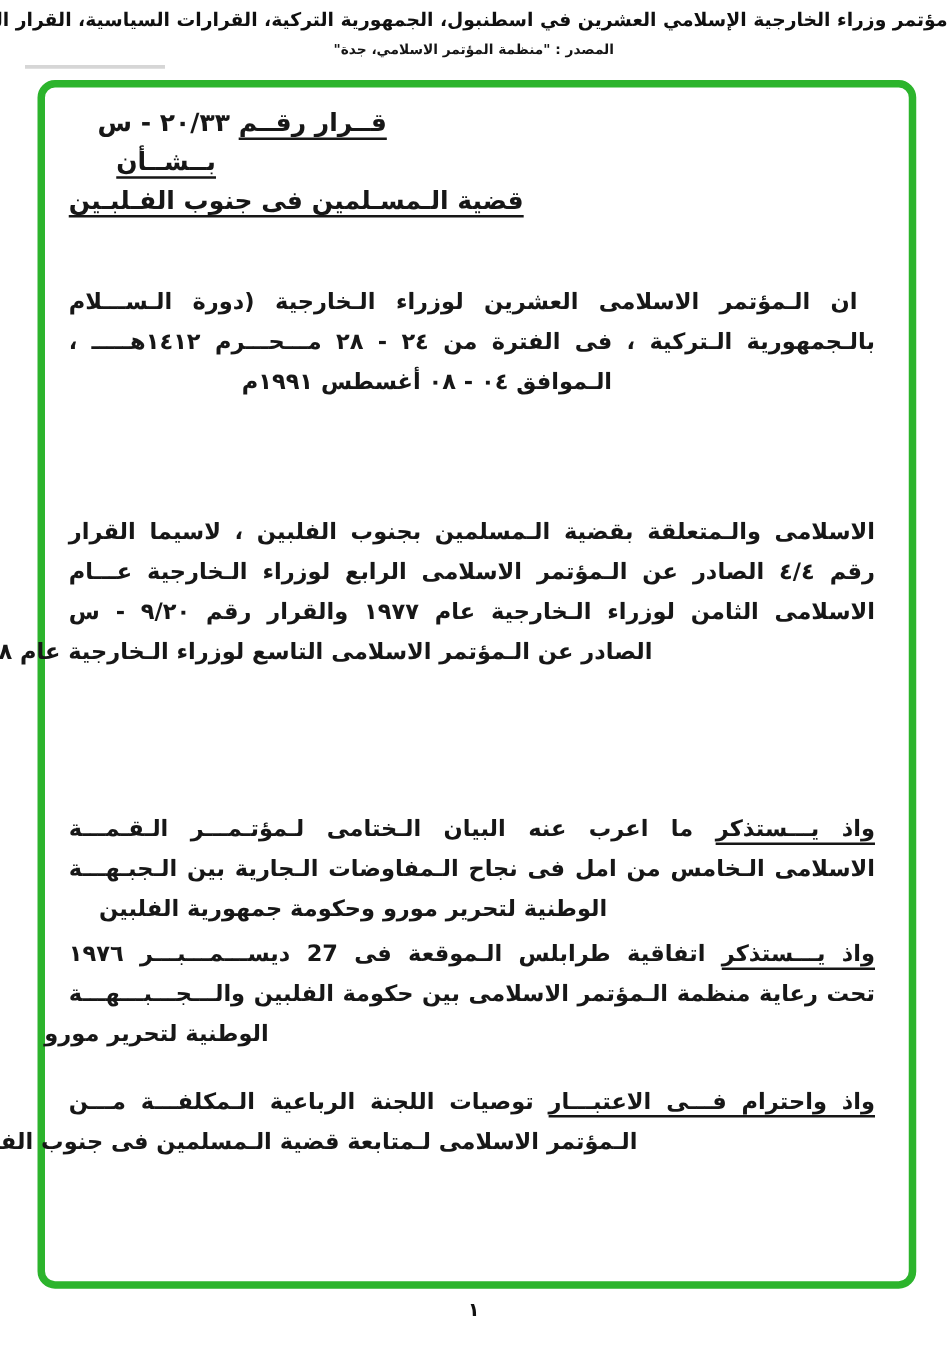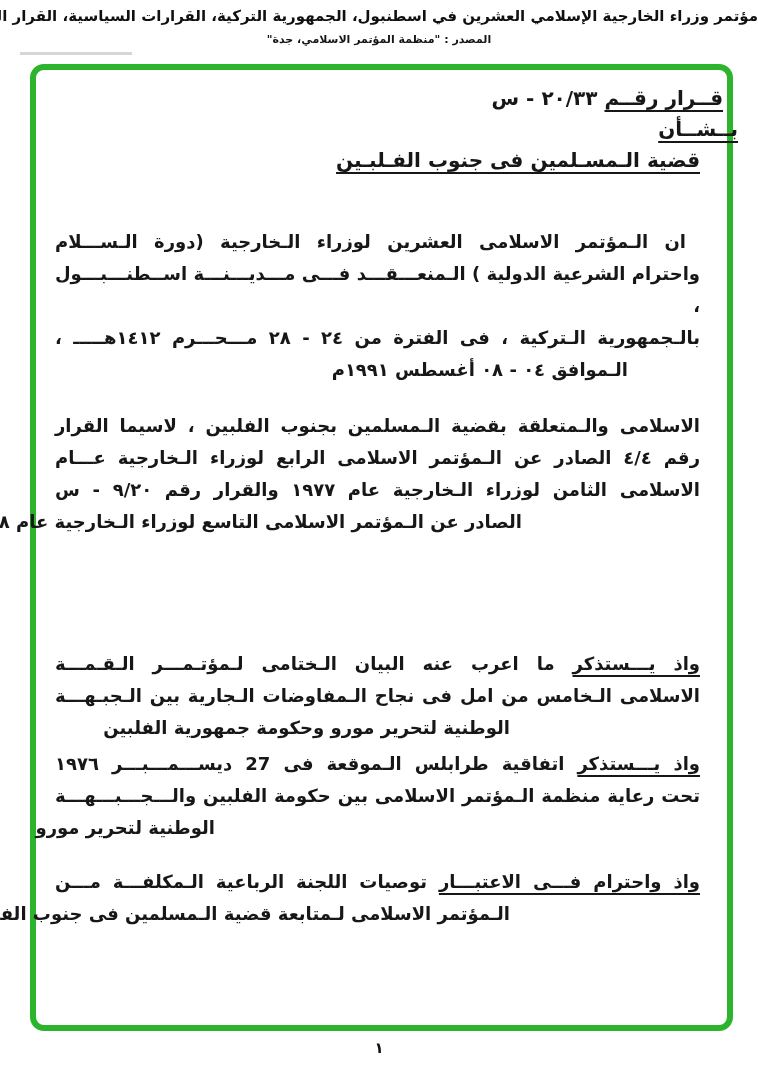--- a/index.html
+++ b/index.html
@@ -26,32 +26,32 @@
     position:absolute;left:30px;top:64px;width:691px;height:955px;
     border:6px solid #2cb42c;border-radius:14px;background:transparent;
   }
   
   .content{
     position:absolute;left:55px;top:0;width:645px;height:1078px;
     direction:rtl;
   }
   .titles{
     position:absolute;top:83px;left:0;width:100%;
-    text-align:right;font-size:20px;line-height:31px;
+    text-align:left;font-size:20px;line-height:31px;
   }
   .t1{transform:translateX(23px);}
   .t2{transform:translateX(38px);}
   u{text-decoration:underline;text-decoration-thickness:2px;text-underline-offset:5px;}
   .para{
     position:absolute;left:0;width:100%;
     font-size:18px;line-height:32px;
   }
   .ln{width:100%;box-sizing:border-box;}
   .jl{text-align:justify;text-align-last:justify;margin-left:16px;}
-  .el{text-align:right;white-space:nowrap;}
+  .el{text-align:center;white-space:nowrap;}
   .ind1{padding-right:14px;}
   .off72{padding-right:72px;}
   .off178{padding-right:178px;}
   .off190{padding-right:190px;}
   .off485{padding-right:485px;}
   .pagenum{
     position:absolute;top:1038px;left:0;width:758px;text-align:center;
     font-size:15px;line-height:20px;color:#111111;
   }
 </style>
@@ -69,21 +69,20 @@
   <div class="content">
 
     <div class="titles">
       <div class="t1"><u>قــرار رقــم</u><span> ٢٠/٣٣ - س</span></div>
       <div class="t2"><u>بــشــأن</u></div>
       <div class="t3"><u>قضية الـمسـلمين فى جنوب الفـلبـين</u></div>
     </div>
 
     <div class="para" style="top:226px">
       <div class="ln jl ind1">ان الـمؤتمر الاسلامى العشرين لوزراء الـخارجية (دورة الـســـلام</div>
-      <div class="ln jl">واحترام الشرعية الدولية ) الـمنعـــقـــد فـــى مـــديـــنـــة اســطنـــبـــول ،</div>
       <div class="ln jl">بالـجمهورية الـتركية ، فى الفترة من ٢٤ - ٢٨ مـــحـــرم ١٤١٢هـــــ ،</div>
       <div class="ln el off72">الـموافق ٠٤ - ٠٨ أغسطس ١٩٩١م</div>
     </div>
 
     <div class="para" style="top:410px">
       <div class="ln jl">الاسلامى والـمتعلقة بقضية الـمسلمين بجنوب الفلبين ، لاسيما القرار</div>
       <div class="ln jl">رقم ٤/٤ الصادر عن الـمؤتمر الاسلامى الرابع لوزراء الـخارجية عـــام</div>
       <div class="ln jl">الاسلامى الثامن لوزراء الـخارجية عام ١٩٧٧ والقرار رقم ٩/٢٠ - س</div>
       <div class="ln el off178">الصادر عن الـمؤتمر الاسلامى التاسع لوزراء الـخارجية عام ١٩٧٨</div>
     </div>

